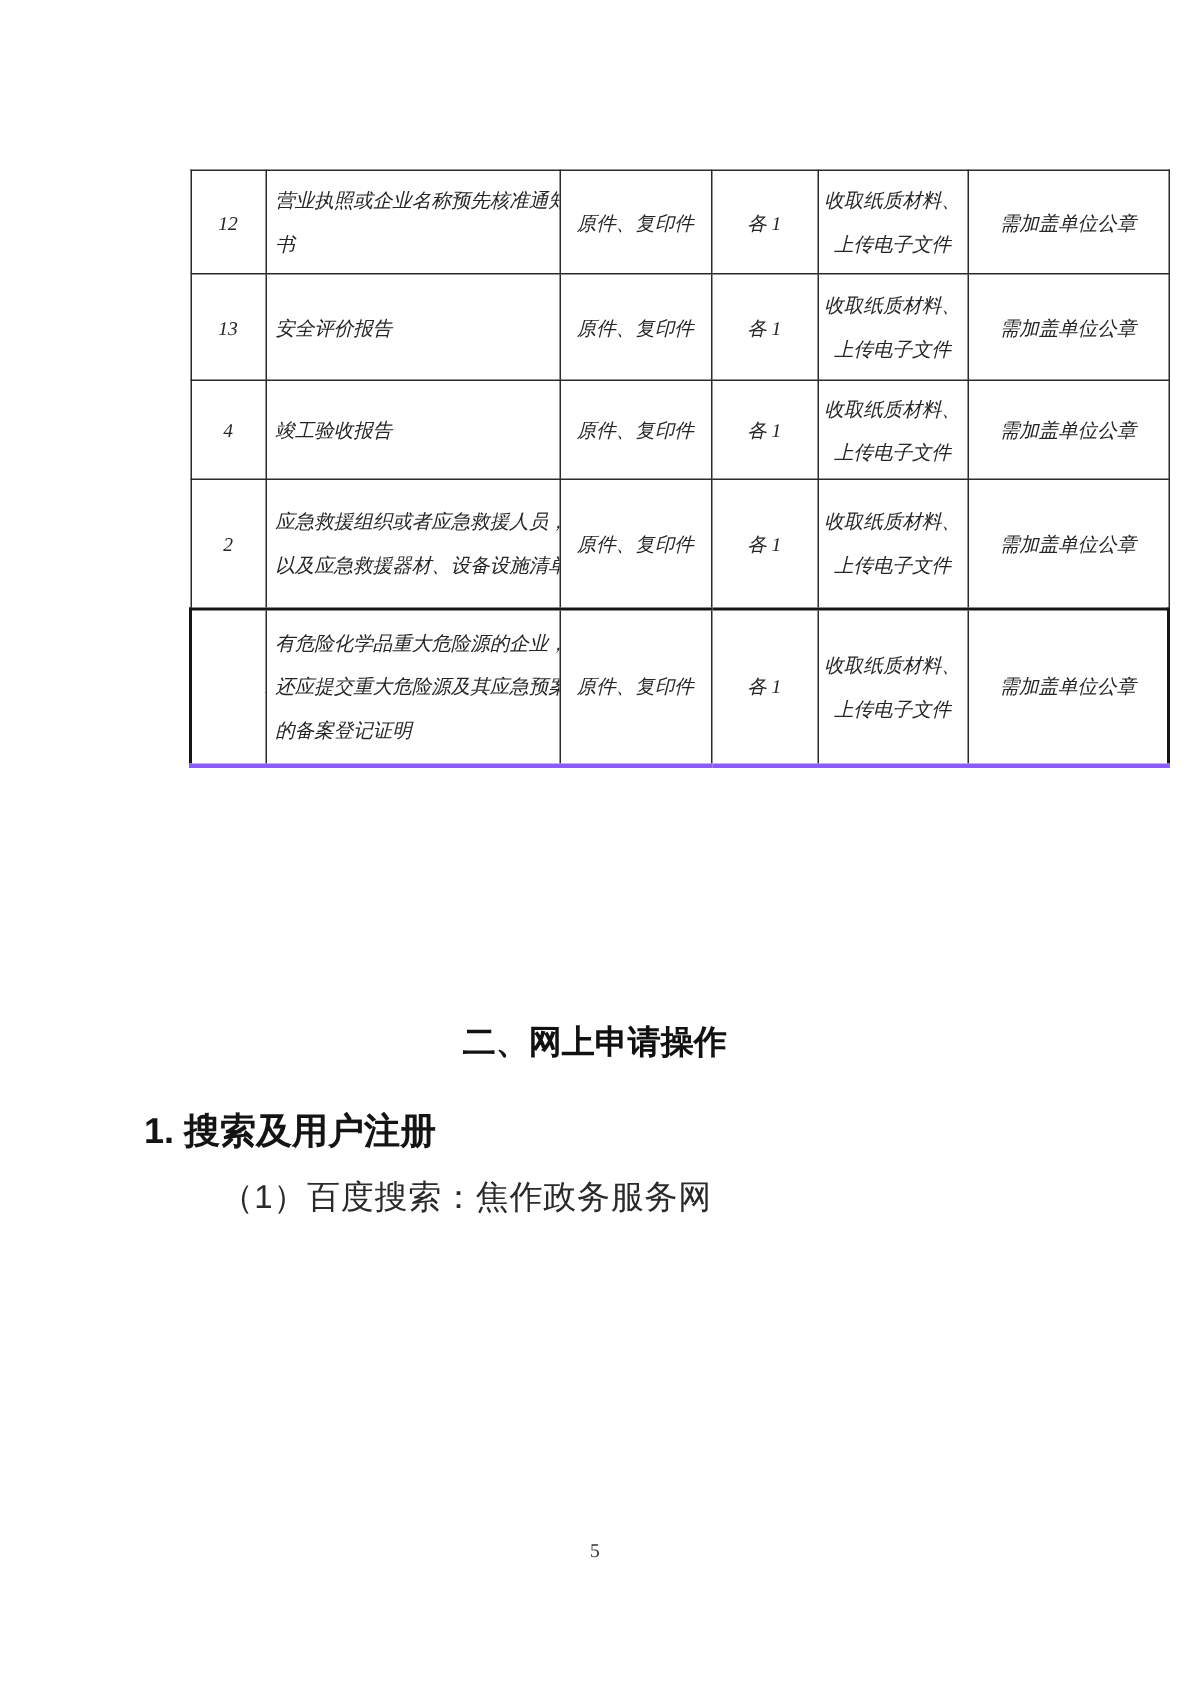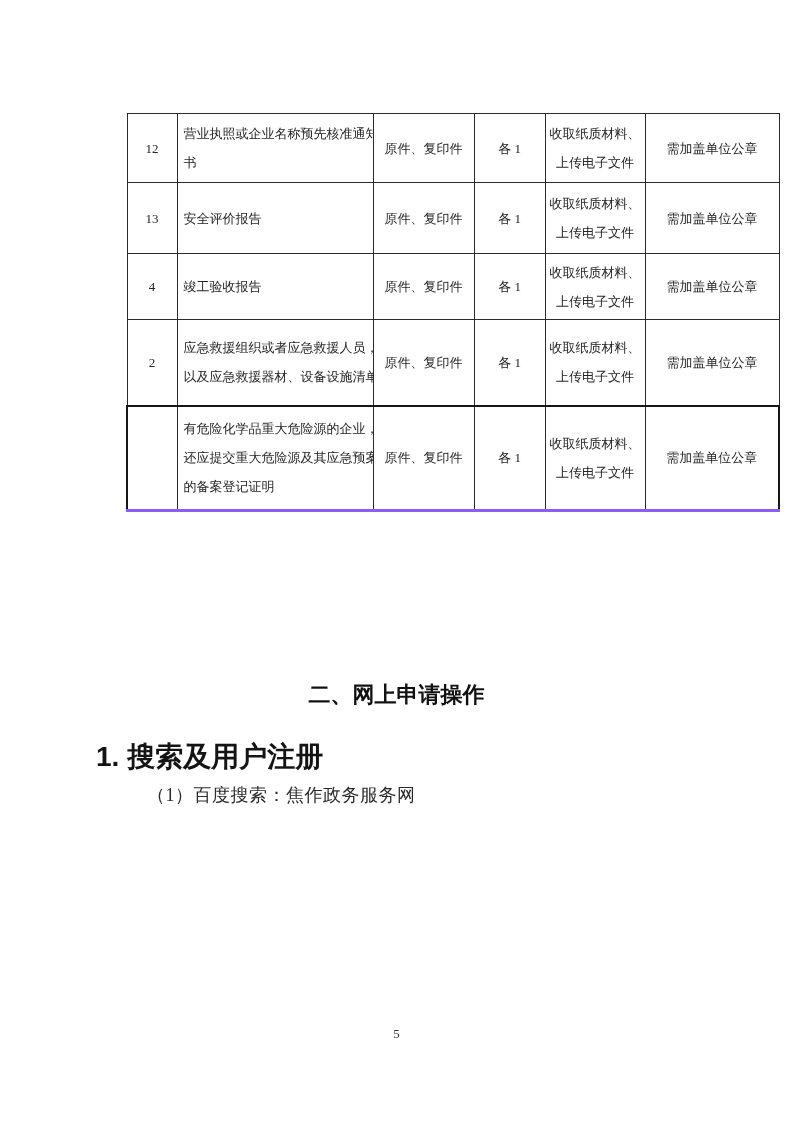--- a/index.html
+++ b/index.html
@@ -27,20 +27,21 @@
     color: #252525;
   }
   table.materials td {
     border: 1px solid #2b2b2b;
     vertical-align: middle;
     text-align: center;
     line-height: 29px;
     white-space: pre;
     overflow: hidden;
     padding: 2px 2px;
+    font-style: italic;
   }
   table.materials td.c-name {
     text-align: left;
     padding-left: 6px;
     padding-right: 2px;
   }
   tr.h-a { height: 69px; }
   tr.h-b { height: 71px; }
   tr.h-c { height: 66px; }
   tr.h-d { height: 86px; }
@@ -59,28 +60,28 @@
     font-weight: 700;
     font-size: 22px;
     color: #111111;
     letter-spacing: 0px;
   }
   .subsection-heading {
     position: absolute;
     left: 96px; top: 738px;
     font-family: "Liberation Sans", "DejaVu Sans", sans-serif;
     font-weight: 700;
-    font-size: 28px;
+    font-size: 24px;
     color: #141414;
   }
   .body-line {
     position: absolute;
     left: 147px; top: 783px;
-    font-family: Liberation Serif, serif;
-    font-size: 18px;
+    font-family: Liberation Sans, sans-serif;
+    font-size: 22px;
     color: #2a2a2a;
     letter-spacing: 0.5px;
   }
   .page-number {
     position: absolute;
     left: 0; top: 1026px; width: 793px;
     text-align: center;
     font-size: 13px;
     color: #333333;
   }

